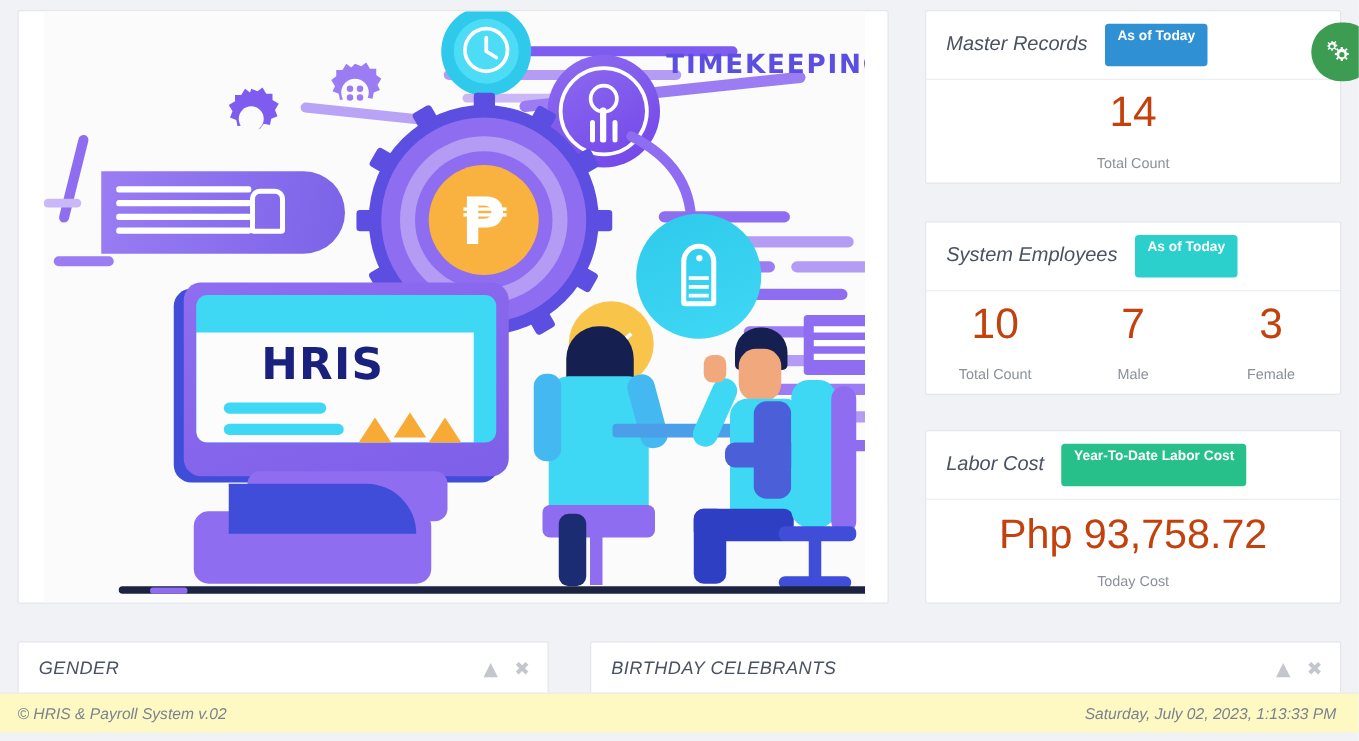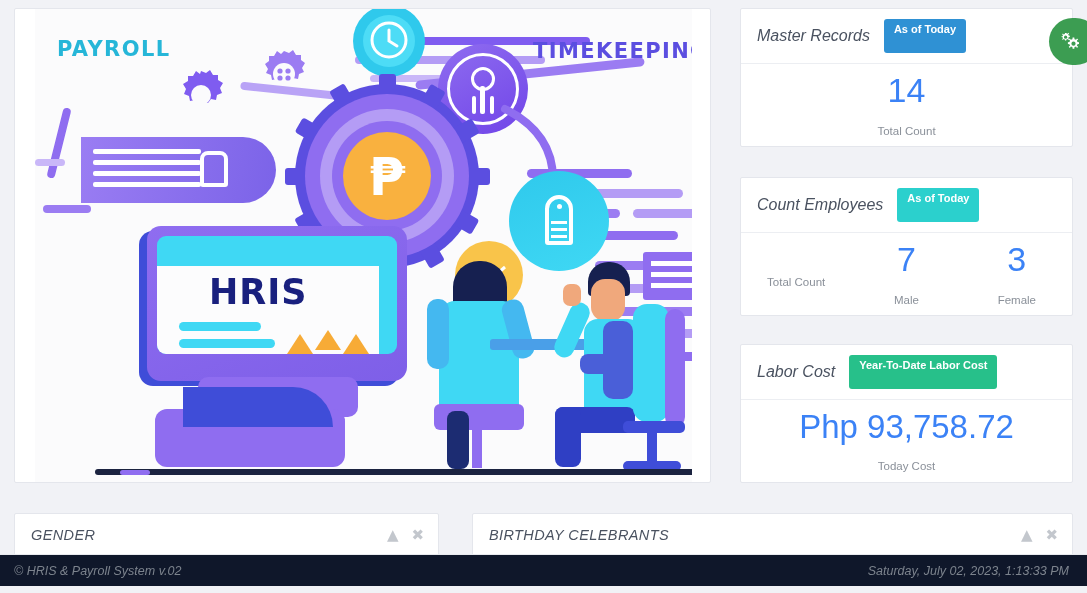--- a/index.html
+++ b/index.html
@@ -172,21 +172,21 @@
 
   .card-body {
     display: flex;
     height: 82px;
     align-items: center;
     justify-content: space-around;
   }
   .metric { text-align: center; flex: 1; }
   .metric-value {
     font-size: 34px;
-    color: #3b82f6;
+    color: #c2410c;
     font-weight: 300;
     line-height: 1.05;
     font-family: "Liberation Sans", sans-serif;
   }
   .metric-value.money { font-size: 33px; }
   .metric-label {
     font-size: 11.5px;
     color: #8a9099;
     margin-top: 16px;
     font-family: "Liberation Sans", sans-serif;
@@ -236,21 +236,21 @@
     font-size: 15px;
     line-height: 1;
     font-family: "DejaVu Sans", sans-serif;
   }
 
   
   #footer {
     position: absolute;
     left: 0; top: 554px;
     width: 1087px; height: 32px;
-    background: #0f172a;
+    background: #fef9c3;
     border-top: 1px solid #e8eaee;
     display: flex;
     align-items: center;
     justify-content: space-between;
     padding: 0 18px 0 14px;
   }
   .footer-text {
     font-style: italic;
     font-size: 12.5px;
     color: #7c838d;
@@ -279,21 +279,20 @@
       <div class="bar" style="left:503px;top:180px;width:145px;height:9px;background:#b49cf5;"></div>
       <div class="bar" style="left:490px;top:200px;width:95px;height:9px;background:#9b7cf2;"></div>
       <div class="bar" style="left:598px;top:200px;width:95px;height:9px;background:#b49cf5;"></div>
       <div class="bar" style="left:523px;top:222px;width:120px;height:9px;background:#8f6df0;"></div>
       <div class="bar" style="left:560px;top:252px;width:145px;height:9px;background:#9b7cf2;"></div>
       <div class="bar" style="left:583px;top:275px;width:145px;height:9px;background:#b49cf5;"></div>
       <div class="bar" style="left:560px;top:298px;width:145px;height:9px;background:#9b7cf2;"></div>
       <div class="bar" style="left:575px;top:320px;width:110px;height:9px;background:#b49cf5;"></div>
       <div class="bar" style="left:598px;top:343px;width:90px;height:9px;background:#8f6df0;"></div>
 
-      <div id="label-payroll" class="ill-label">PAYROLL</div>
       <div id="label-timekeeping" class="ill-label">TIMEKEEPING</div>
 
       <svg style="position:absolute;left:138px;top:58px;" width="56" height="56" viewBox="0 0 56 56">
         <path d="M28 4 l5 2 4-3 3 5 5 0 0 5 5 3-3 5 2 5-5 2-1 5-5-1-3 4-5-2-5 3-3-4-5 1-1-5-5-2 2-5-3-5 5-3 0-5 5 0 3-5 4 3z" fill="#7f5cf0"></path>
         <circle cx="28" cy="28" r="10" fill="#fbfbfc"></circle>
       </svg>
       <svg style="position:absolute;left:222px;top:38px;" width="54" height="54" viewBox="0 0 54 54">
         <path d="M27 4 l5 2 4-3 3 5 5 0 0 5 4 3-3 5 2 4-5 2-1 5-5-1-3 4-5-2-5 3-3-4-5 1-1-5-5-2 2-4-3-5 4-3 0-5 5 0 3-5 4 3z" fill="#9b7cf2"></path>
         <circle cx="27" cy="27" r="11" fill="#fbfbfc"></circle>
         <circle cx="23" cy="24" r="2.6" fill="#9b7cf2"></circle>
@@ -437,25 +436,26 @@
     <div class="card-body">
       <div class="metric">
         <div class="metric-value">14</div>
         <div class="metric-label">Total Count</div>
       </div>
     </div>
   </div>
 
   <div class="stat-card" id="card-active">
     <div class="card-head">
-      <span class="card-title">Count Employees</span>
+      <span class="card-title">System Employees</span>
       <span class="badge" style="background:#2bd0cd;">As of Today</span>
     </div>
     <div class="card-body">
       <div class="metric">
+        <div class="metric-value">10</div>
         <div class="metric-label">Total Count</div>
       </div>
       <div class="metric">
         <div class="metric-value">7</div>
         <div class="metric-label">Male</div>
       </div>
       <div class="metric">
         <div class="metric-value">3</div>
         <div class="metric-label">Female</div>
       </div>

